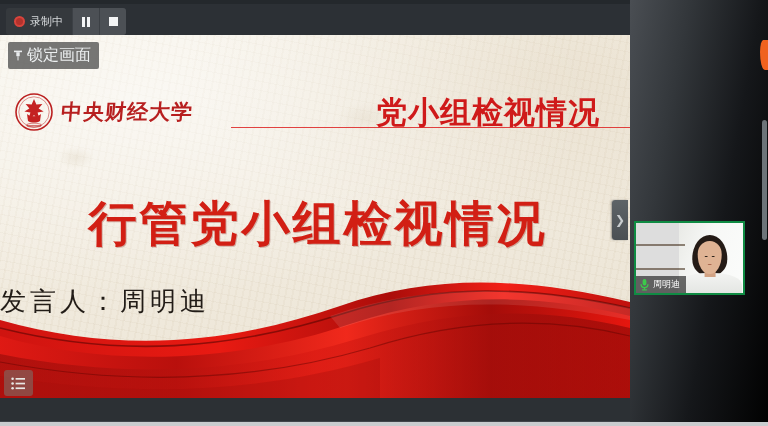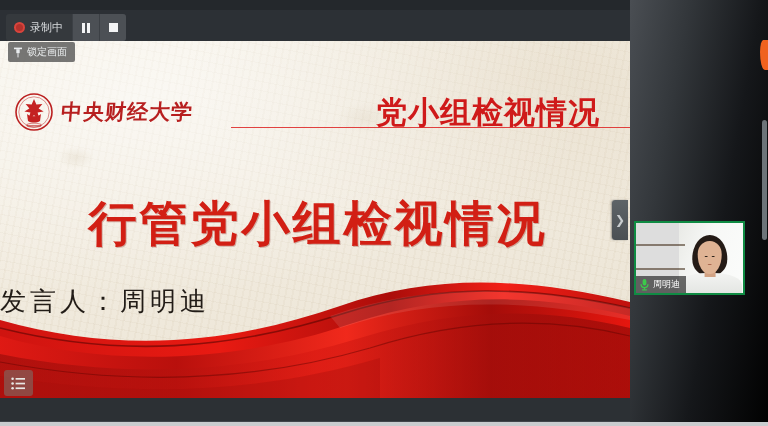--- a/index.html
+++ b/index.html
@@ -212,21 +212,21 @@
     width: 29px; height: 26px;
     background: rgba(120,118,112,.55);
     border-radius: 3px;
     display: flex; align-items: center; justify-content: center;
     z-index: 6;
   }
   #slide-menu-button .glyph { display: block; }
 
   
   #topbar {
-    position: absolute; left: 0; top: 10px; width: 630px; height: 31px;
+    position: absolute; left: 0; top: 4px; width: 630px; height: 31px;
     background: #2c3035;
   }
   #rec-toolbar {
     position: absolute; left: 6px; top: 4px; height: 27px;
     display: flex; align-items: stretch;
     background: #35393d;
     border-radius: 3px;
     overflow: hidden;
   }
   #rec-status {
@@ -259,21 +259,21 @@
   #lock-tooltip {
     position: absolute; left: 8px; top: 42px;
     display: flex; align-items: center; gap: 4px;
     padding: 3px 8px 3px 5px;
     background: rgba(85,85,85,.80);
     border-radius: 2px;
     z-index: 9;
   }
   #lock-tooltip .pin { display: block; }
   #lock-tooltip .tt-text {
-    color: #eceff0; font-size: 10px; white-space: nowrap;
+    color: #eceff0; font-size: 16px; white-space: nowrap;
   }
 
   
   #bottom-strip {
     position: absolute; left: 0; top: 364px; width: 630px; height: 24px;
     background: #2c3034;
   }
   #frame-bottom {
     position: absolute; left: 0; bottom: 0; width: 768px; height: 4px;
     background: #c9ccce;

